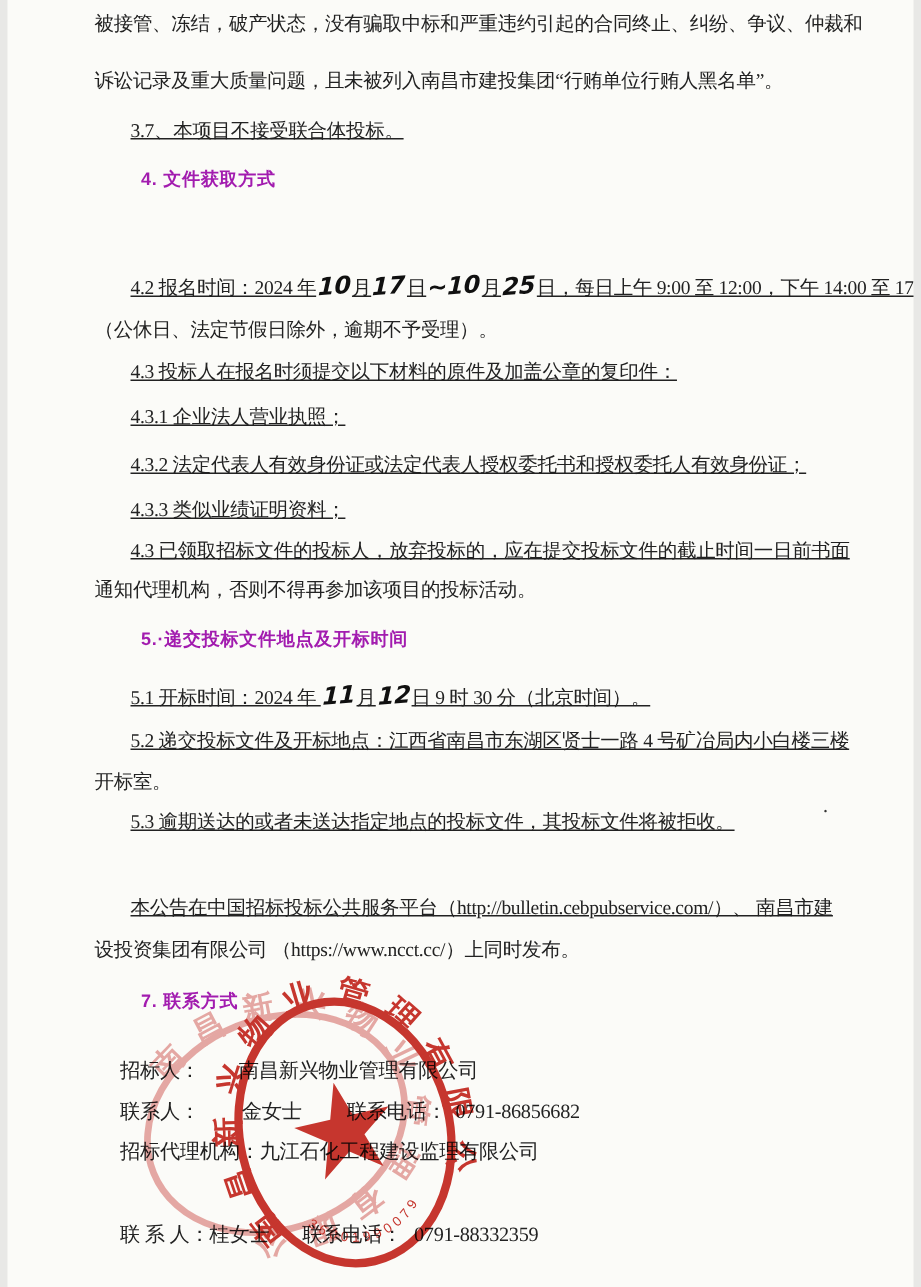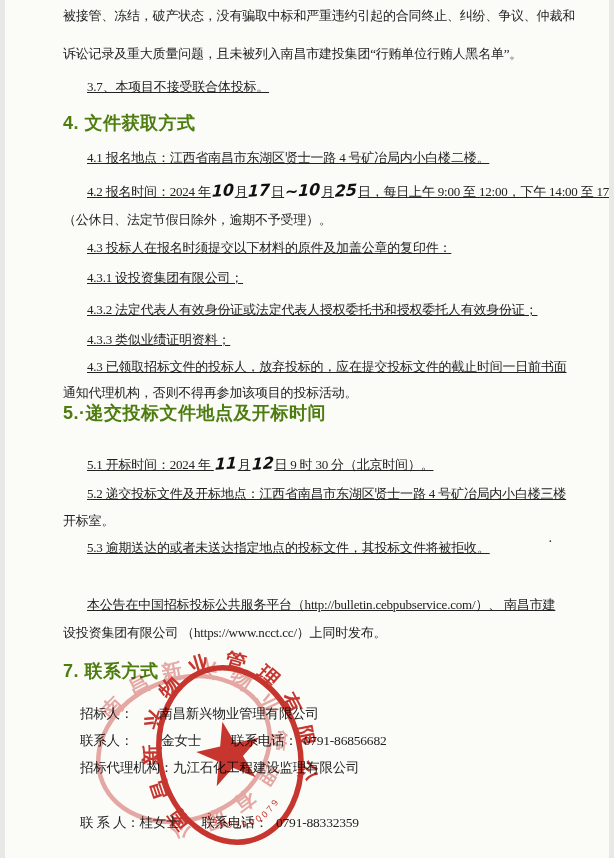--- a/index.html
+++ b/index.html
@@ -9,21 +9,21 @@
     font-family:"Liberation Serif","DejaVu Serif",serif;
     color:#222;
   }
   .line{
     position:absolute;left:58px;white-space:nowrap;
     font-size:13px;letter-spacing:-0.2px;line-height:1.3;
   }
   .indent{left:82px;text-decoration:underline;}
   .heading{
     font-family:"Liberation Sans","DejaVu Sans",sans-serif;
-    font-weight:700;font-size:18px;letter-spacing:0.5px;color:#4d7c0f;
+    font-weight:700;font-size:12px;letter-spacing:0.5px;color:#a21caf;margin-left:31px;
   }
   .contact{left:75px;font-size:13.5px;}
   .hw{
     font-family:"DejaVu Sans",sans-serif;font-style:italic;font-weight:600;
     display:inline-block;transform:rotate(-4deg) skewX(-6deg);
     font-size:16px;line-height:1;padding:0 1px;color:#101010;
   }
   .ml6{margin-left:6px;} .ml8{margin-left:8px;} .ml16{margin-left:28px;}
   .ml22{margin-left:22px;} .ml26{margin-left:26px;} .ml30{margin-left:30px;}
   .seal{
@@ -37,35 +37,34 @@
 <body>
 
 <div class="page">
 
   <div class="line" style="top:8px">被接管、冻结，破产状态，没有骗取中标和严重违约引起的合同终止、纠纷、争议、仲裁和</div>
   <div class="line" style="top:46px">诉讼记录及重大质量问题，且未被列入南昌市建投集团“行贿单位行贿人黑名单”。</div>
 
   <div class="line indent" style="top:79px">3.7、本项目不接受联合体投标。</div>
 
   <div class="line heading" style="top:112px">4. 文件获取方式</div>
-  <div class="line indent" style="top:150px">4.1 报名地点：江西省南昌市东湖区贤士一路 4 号矿冶局内小白楼二楼。</div>
 
   <div class="line indent" style="top:183px">
     <span>4.2 报名时间：2024 年</span><span class="hw">10</span><span>月</span><span class="hw">17</span><span>日</span><span class="hw">~10</span><span>月</span><span class="hw">25</span><span>日，每日上午 9:00 至 12:00，下午 14:00 至 17:00</span>
   </div>
   <div class="line" style="top:212px">（公休日、法定节假日除外，逾期不予受理）。</div>
 
   <div class="line indent" style="top:240px">4.3 投标人在报名时须提交以下材料的原件及加盖公章的复印件：</div>
-  <div class="line indent" style="top:270px">4.3.1 设投资集团有限公司；</div>
+  <div class="line indent" style="top:270px">4.3.1 企业法人营业执照；</div>
   <div class="line indent" style="top:302px">4.3.2 法定代表人有效身份证或法定代表人授权委托书和授权委托人有效身份证；</div>
   <div class="line indent" style="top:332px">4.3.3 类似业绩证明资料；</div>
   <div class="line indent" style="top:359px">4.3 已领取招标文件的投标人，放弃投标的，应在提交投标文件的截止时间一日前书面</div>
   <div class="line" style="top:385px">通知代理机构，否则不得再参加该项目的投标活动。</div>
 
-  <div class="line heading" style="top:402px">5.·递交投标文件地点及开标时间</div>
+  <div class="line heading" style="top:419px">5.·递交投标文件地点及开标时间</div>
   <div class="line indent" style="top:456px">
     <span>5.1 开标时间：2024 年 </span><span class="hw">11</span><span>月</span><span class="hw">12</span><span>日 9 时 30 分（北京时间）。</span>
   </div>
   <div class="line indent" style="top:486px">5.2 递交投标文件及开标地点：江西省南昌市东湖区贤士一路 4 号矿冶局内小白楼三楼</div>
   <div class="line" style="top:513px">开标室。</div>
   <div class="line indent" style="top:540px">5.3 逾期送达的或者未送达指定地点的投标文件，其投标文件将被拒收。</div>
   <div class="speck" style="left:543px;top:534px">·</div>
 
   <div class="line" style="top:625px">设投资集团有限公司 （https://www.ncct.cc/）上同时发布。</div>
   <div class="line indent" style="top:597px">本公告在中国招标投标公共服务平台（http://bulletin.cebpubservice.com/）、 南昌市建</div>

